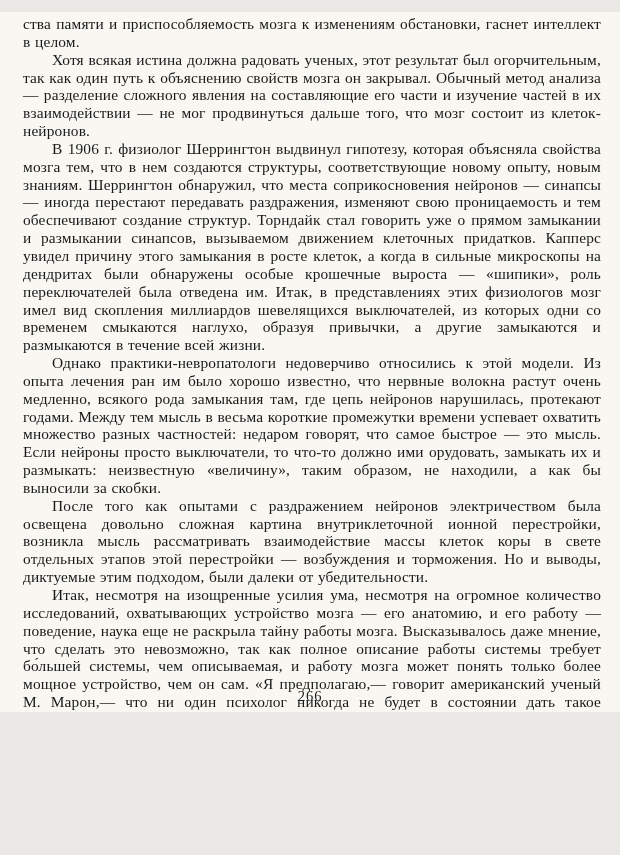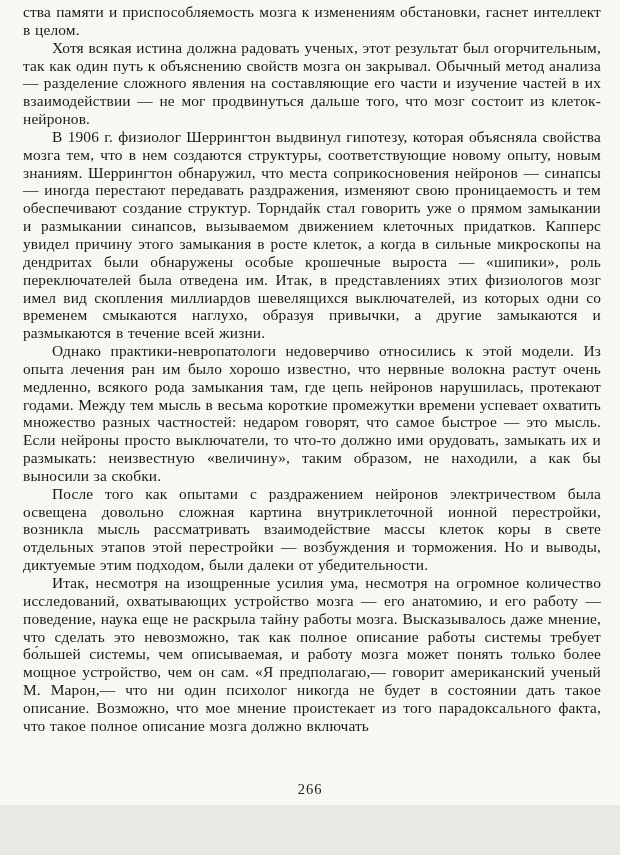--- a/index.html
+++ b/index.html
@@ -4,22 +4,22 @@
 <style>
   html, body {
     margin: 0;
     padding: 0;
     background: #e9e8e4;
   }
   .page {
     position: relative;
     box-sizing: border-box;
     width: 620px;
-    height: 805px;
-    margin: 0 auto;
+    height: 700px;
+    margin: 12px auto;
     background: #f8f7f2;
     overflow: hidden;
     font-family: "Liberation Serif", "DejaVu Serif", serif;
     color: #191919;
   }
   .text-column {
     position: absolute;
     top: 3px;
     left: 23px;
     right: 19px;

